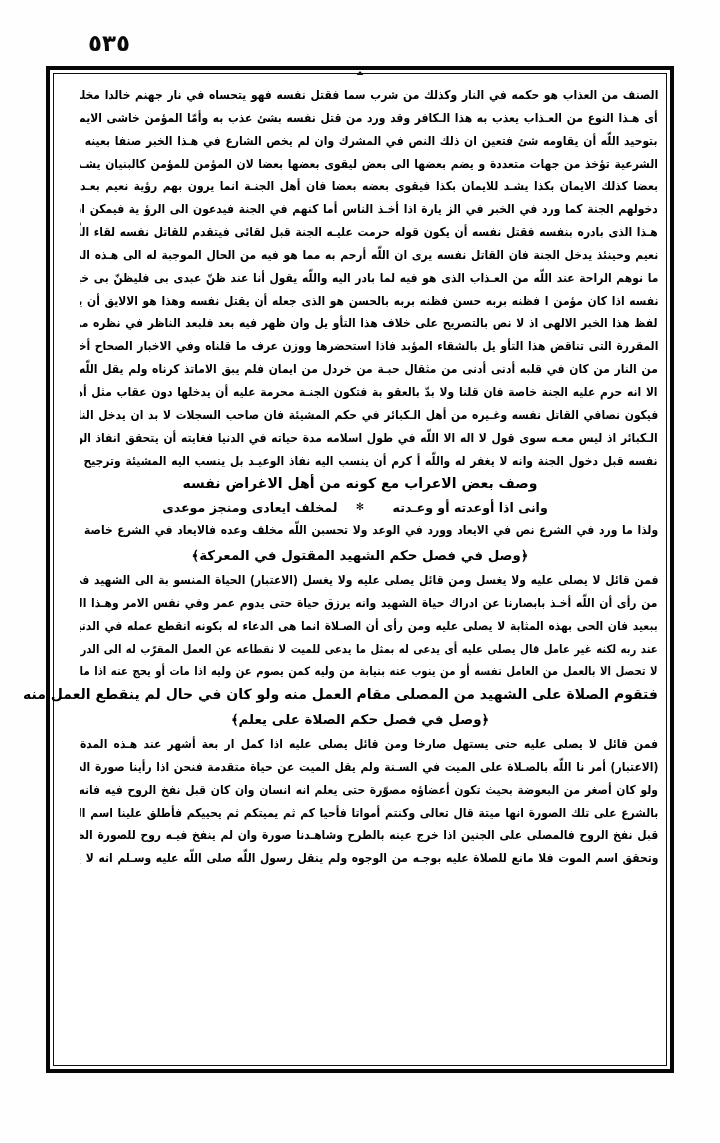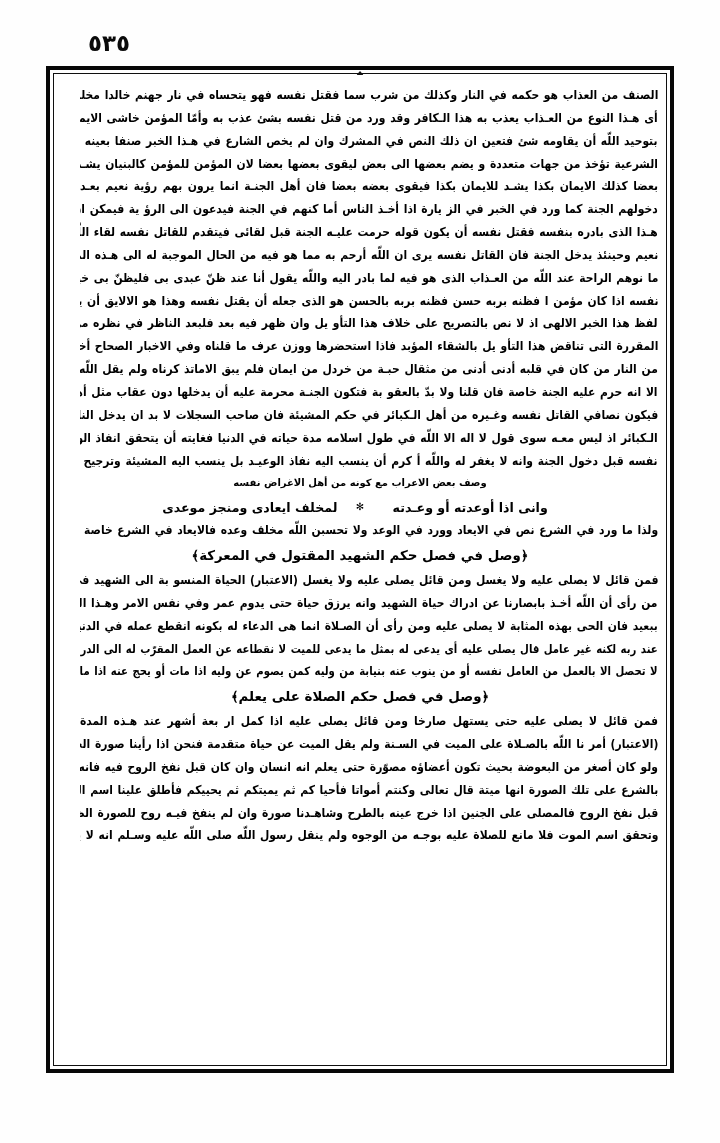--- a/index.html
+++ b/index.html
@@ -138,21 +138,21 @@
     font-size: 10px;
     vertical-align: 2px;
   }
   .verse .hemi-a { display: inline-block; min-width: 180px; text-align: center; }
   .verse .hemi-b { display: inline-block; min-width: 180px; text-align: center; }
 
   .centered {
     display: block;
     text-align: center;
     text-align-last: center;
-    font-size: 10px;
+    font-size: 14px;
     line-height: 22.85px;
     font-weight: 600;
     white-space: nowrap;
   }
 </style>
 </head>
 <body style="color: rgb(0, 0, 0);">
 
 <div class="page" style="background: rgb(254, 254, 254);">
 
@@ -193,20 +193,21 @@
 
       <div class="heading">
         <span class="orn">﴿</span><span>وصل في فصل حكم الشهيد المقتول في المعركة</span><span class="orn">﴾</span>
       </div>
 
       <div class="line"><span>فمن قائل لا يصلى عليه ولا يغسل  ومن قائل يصلى عليه ولا يغسل  (الاعتبار)  الحياة المنسو بة الى الشهيد في المعركة</span></div>
       <div class="line"><span>من رأى أن اللّه أخـذ بابصارنا عن ادراك حياة الشهيد وانه يرزق حياة حتى يدوم عمر وفي نفس الامر وهـذا اليس</span></div>
       <div class="line"><span>ببعيد فان الحى بهذه المثابة لا يصلى عليه ومن رأى أن الصـلاة انما هى الدعاء له بكونه انقطع عمله في الدنيا وان كان حيا</span></div>
       <div class="line tight"><span>عند ربه لكنه غير عامل قال يصلى عليه أى يدعى له بمثل ما يدعى للميت لا نقطاعه عن العمل المقرّب له الى الدرجات التى</span></div>
       <div class="line tight"><span>لا تحصل الا بالعمل من العامل نفسه أو من ينوب عنه بنيابة من وليه كمن يصوم عن وليه اذا مات أو يحج عنه اذا مات أو لم يستطع</span></div>
+      <div class="centered">فتقوم الصلاة على الشهيد من المصلى مقام العمل منه ولو كان في حال لم ينقطع العمل منه</div>
 
       <div class="heading">
         <span class="orn">﴿</span><span>وصل في فصل حكم الصلاة على يعلم</span><span class="orn">﴾</span>
       </div>
 
       <div class="line"><span>فمن قائل لا يصلى عليه حتى يستهل صارخا  ومن قائل يصلى عليه اذا  كمل ار بعة أشهر عند هـذه المدة</span></div>
       <div class="line"><span>(الاعتبار)  أمر نا اللّه بالصـلاة على الميت في السـنة ولم يقل الميت عن حياة متقدمة فنحن اذا رأينا صورة الجنين</span></div>
       <div class="line"><span>ولو كان أصغر من البعوضة بحيث تكون أعضاؤه مصوّرة حتى يعلم انه انسان وان كان قبل نفخ الروح فيه فانه ينطلق</span></div>
       <div class="line"><span>بالشرع على تلك الصورة انها ميتة قال تعالى  وكنتم أمواتا فأحيا كم ثم يميتكم ثم يحييكم  فأطلق علينا اسم الموت</span></div>
       <div class="line"><span>قبل نفخ الروح فالمصلى على الجنين اذا خرج عينه بالطرح وشاهـدنا صورة وان لم ينفخ فيـه روح للصورة الظاهرة</span></div>

